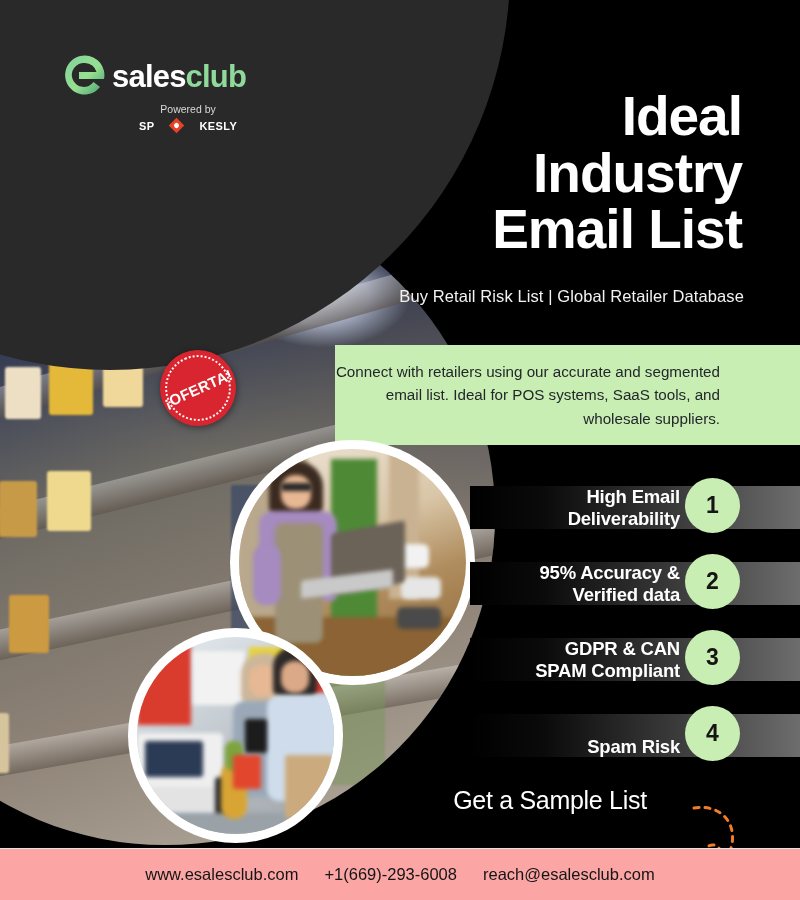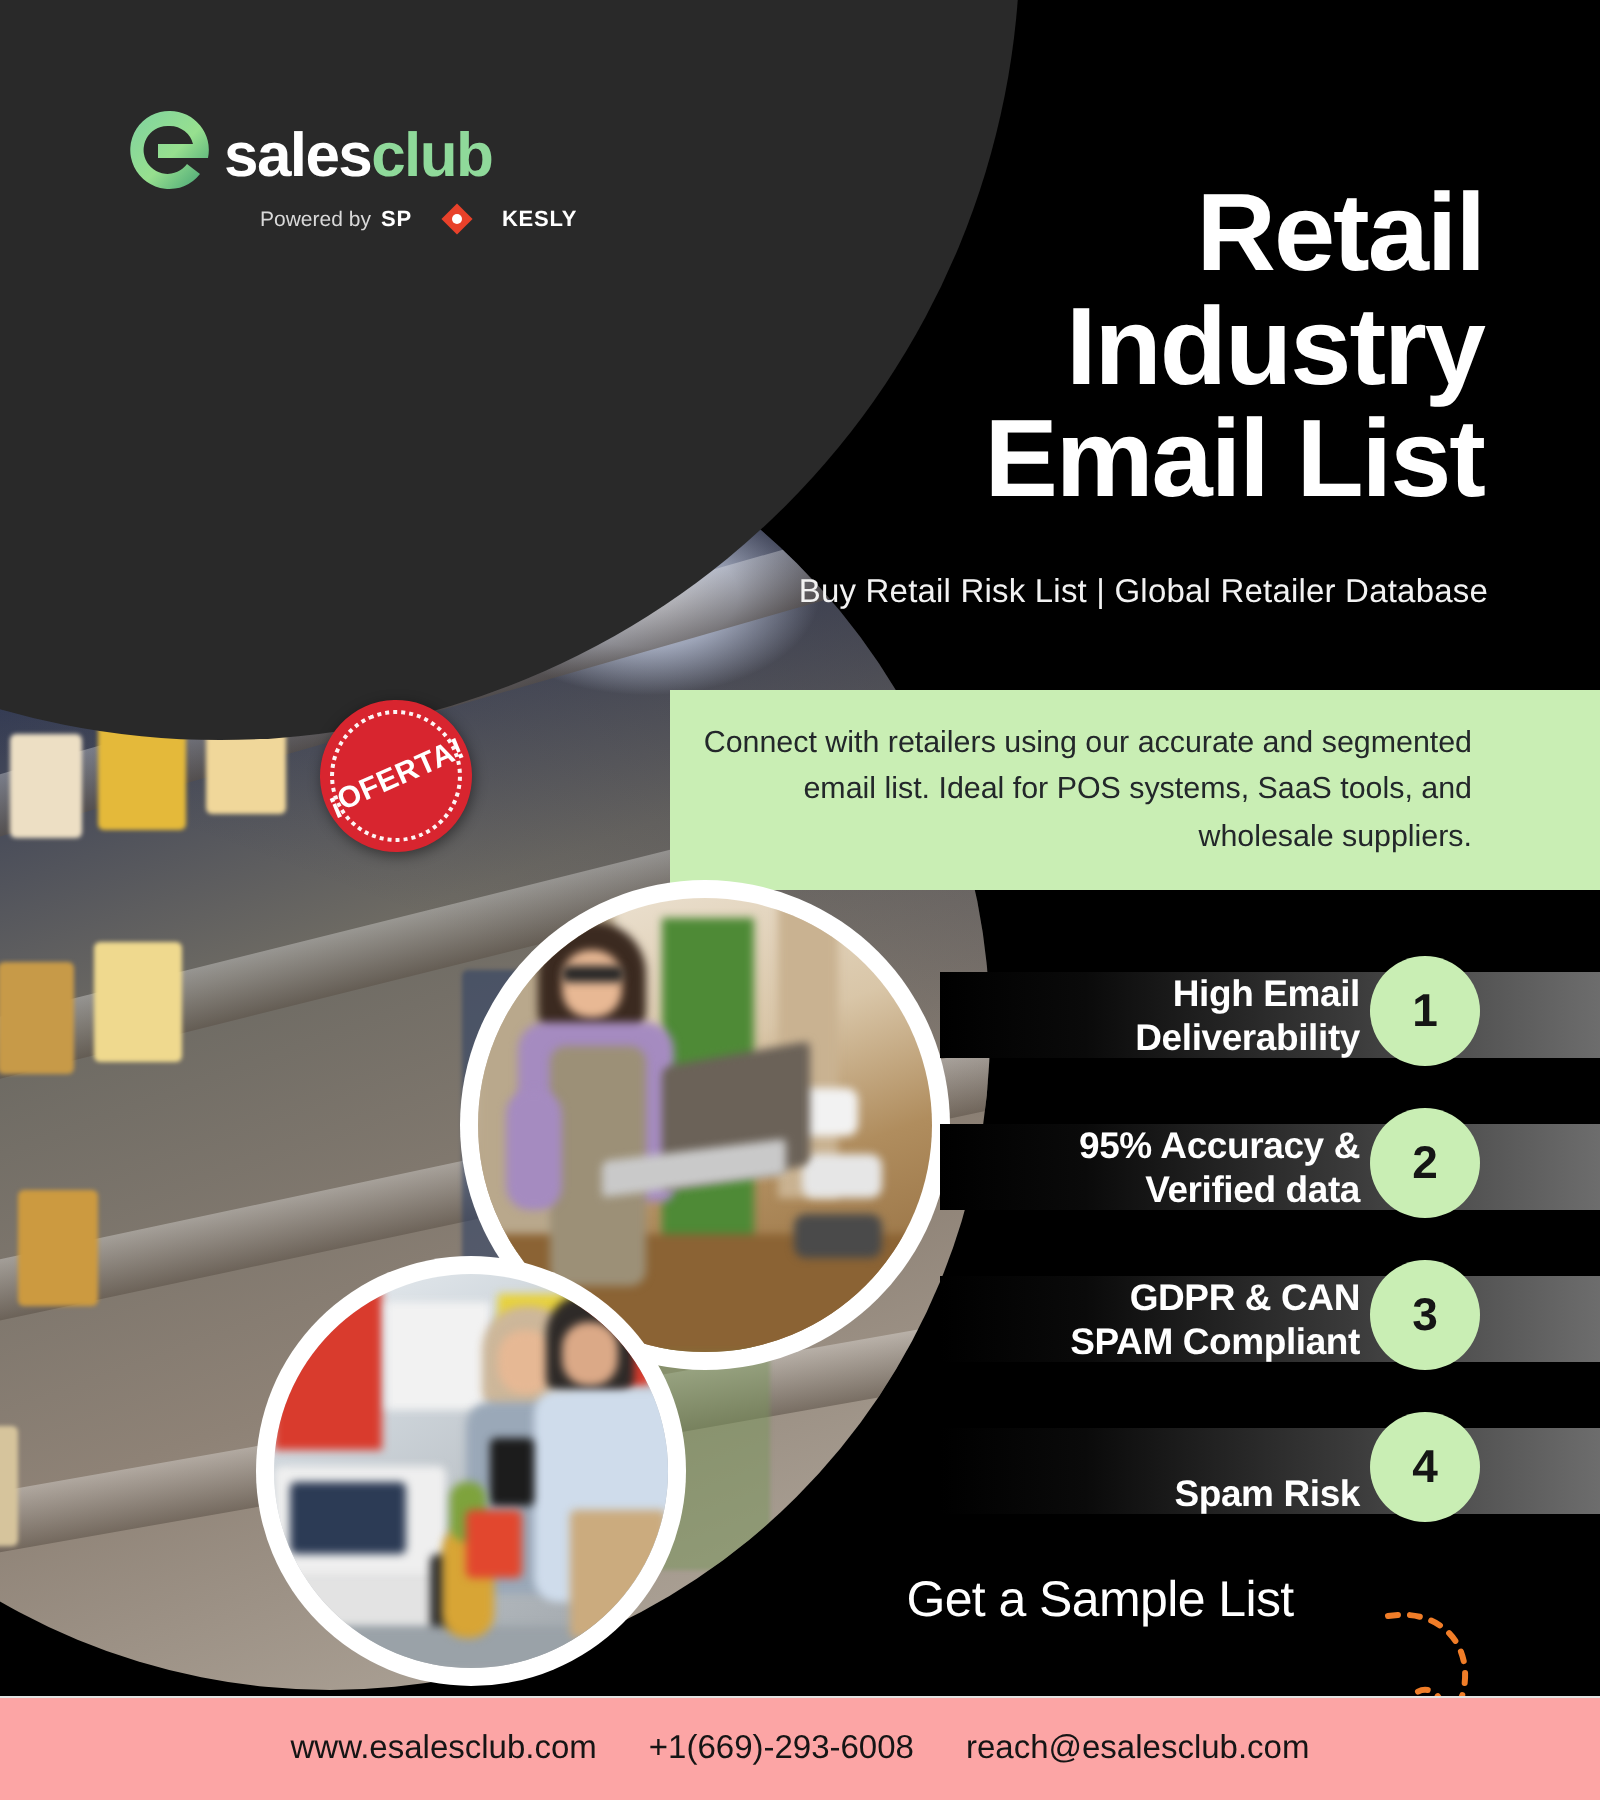--- a/index.html
+++ b/index.html
@@ -90,21 +90,21 @@
     font-size:16.5px; font-weight:400; letter-spacing:.1px;
   }
 
   .greenbox {
     position:absolute; left:335px; top:345px; width:465px; height:100px;
     background:#c9eeb4;
     display:flex; align-items:center; justify-content:flex-end;
   }
   .greenbox p {
     color:#23272a; font-size:15.2px; line-height:1.52;
-    text-align:right; padding-right:64px; width:100%;
+    text-align:right; padding-right:80px; width:100%;
   }
 
   
   .feat {
     position:absolute; left:470px; width:330px; height:43px;
     background:linear-gradient(90deg, #000 0%, #0a0a0a 22%, #3a3a3a 62%, #6d6d6d 100%);
     display:flex; align-items:center;text-decoration:underline;
   }
   .feat-label {
     position:absolute; right:120px; width:240px;
@@ -133,21 +133,21 @@
     background:#fca5a5; display:flex; align-items:center; justify-content:center;
     gap:26px; color:#151515; font-size:16.5px; border-top:1px solid #e2e2e2;
   }
 
   
   .logo { position:absolute; left:62px; top:52px; display:flex; flex-direction:column; }
   .logo-row { display:flex; align-items:center; }
   .logo-word { font-size:31px; font-weight:700; letter-spacing:-.8px; margin-left:4px; }
   .w-sales { color:#fff; }
   .w-club { color:#8fd99a; }
-  .powered { display:flex; align-items:center; gap:5px; margin-left:68px; margin-top:1px; }
+  .powered { display:flex; align-items:center; gap:5px; margin-left:68px; margin-top:1px;flex-direction:column; }
   .pw-txt { color:#d9d9d9; font-size:10.5px; }
   .spokesly { color:#fff; font-size:11px; font-weight:800; letter-spacing:.4px; display:flex; align-items:flex-start;gap:16px; }
   .dia { width:11px; height:11px; background:#e8412a; transform:rotate(45deg); display:inline-block; margin:0 1px;
          position:relative; }
   .dia::after { content:""; position:absolute; left:3px; top:3px; width:5px; height:5px; border-radius:50%; background:#fff; }
 </style>
 </head>
 <body>
 
 <div class="poster">
@@ -198,21 +198,21 @@
       <span class="pw-txt">Powered by</span>
       <span class="spokesly">
         <span>SP</span>
         <span class="dia"></span>
         <span>KESLY</span>
       </span>
     </div>
   </div>
 
   <div class="title">
-    <span class="ln">Retail</span>
+    <span class="ln">Ideal</span>
     <span class="ln">Industry</span>
     <span class="ln">Email List</span>
   </div>
 
   <div class="subtitle">Buy Retail Risk List | Global Retailer Database</div>
 
   <div class="greenbox">
     <p>Connect with retailers using our accurate and segmented email list. Ideal for POS systems, SaaS tools, and wholesale suppliers.</p>
   </div>
 

